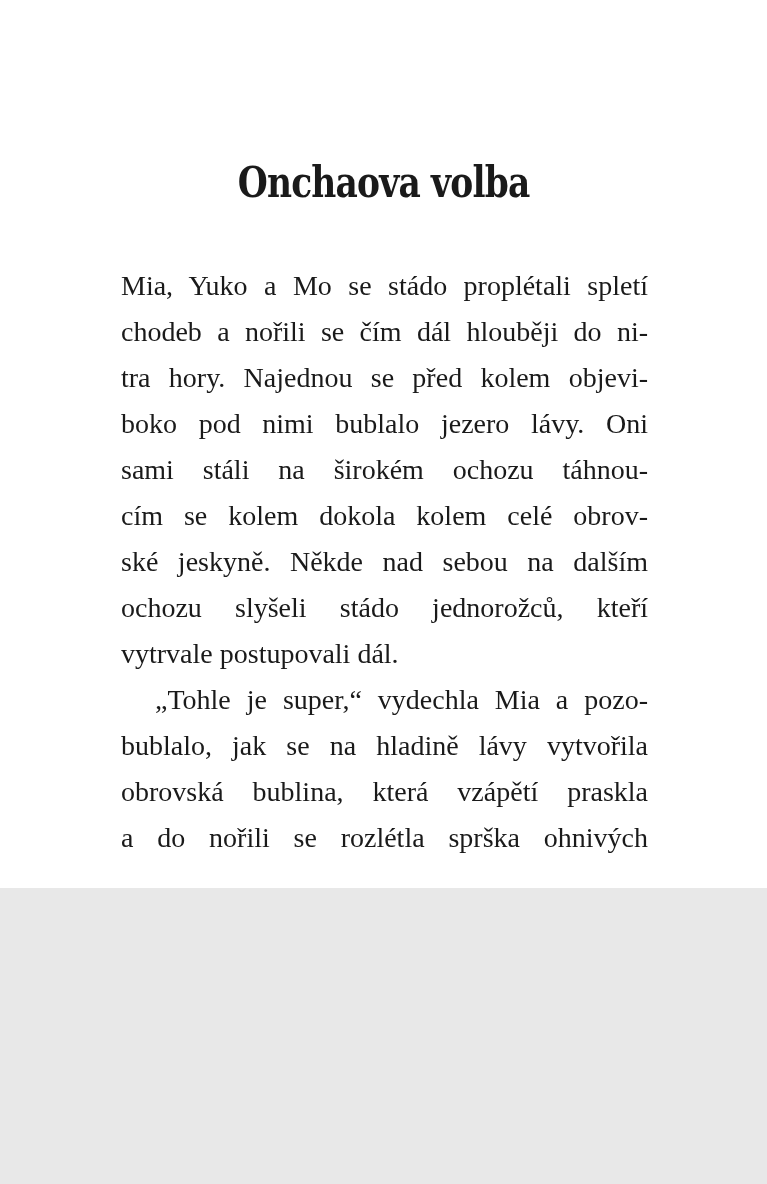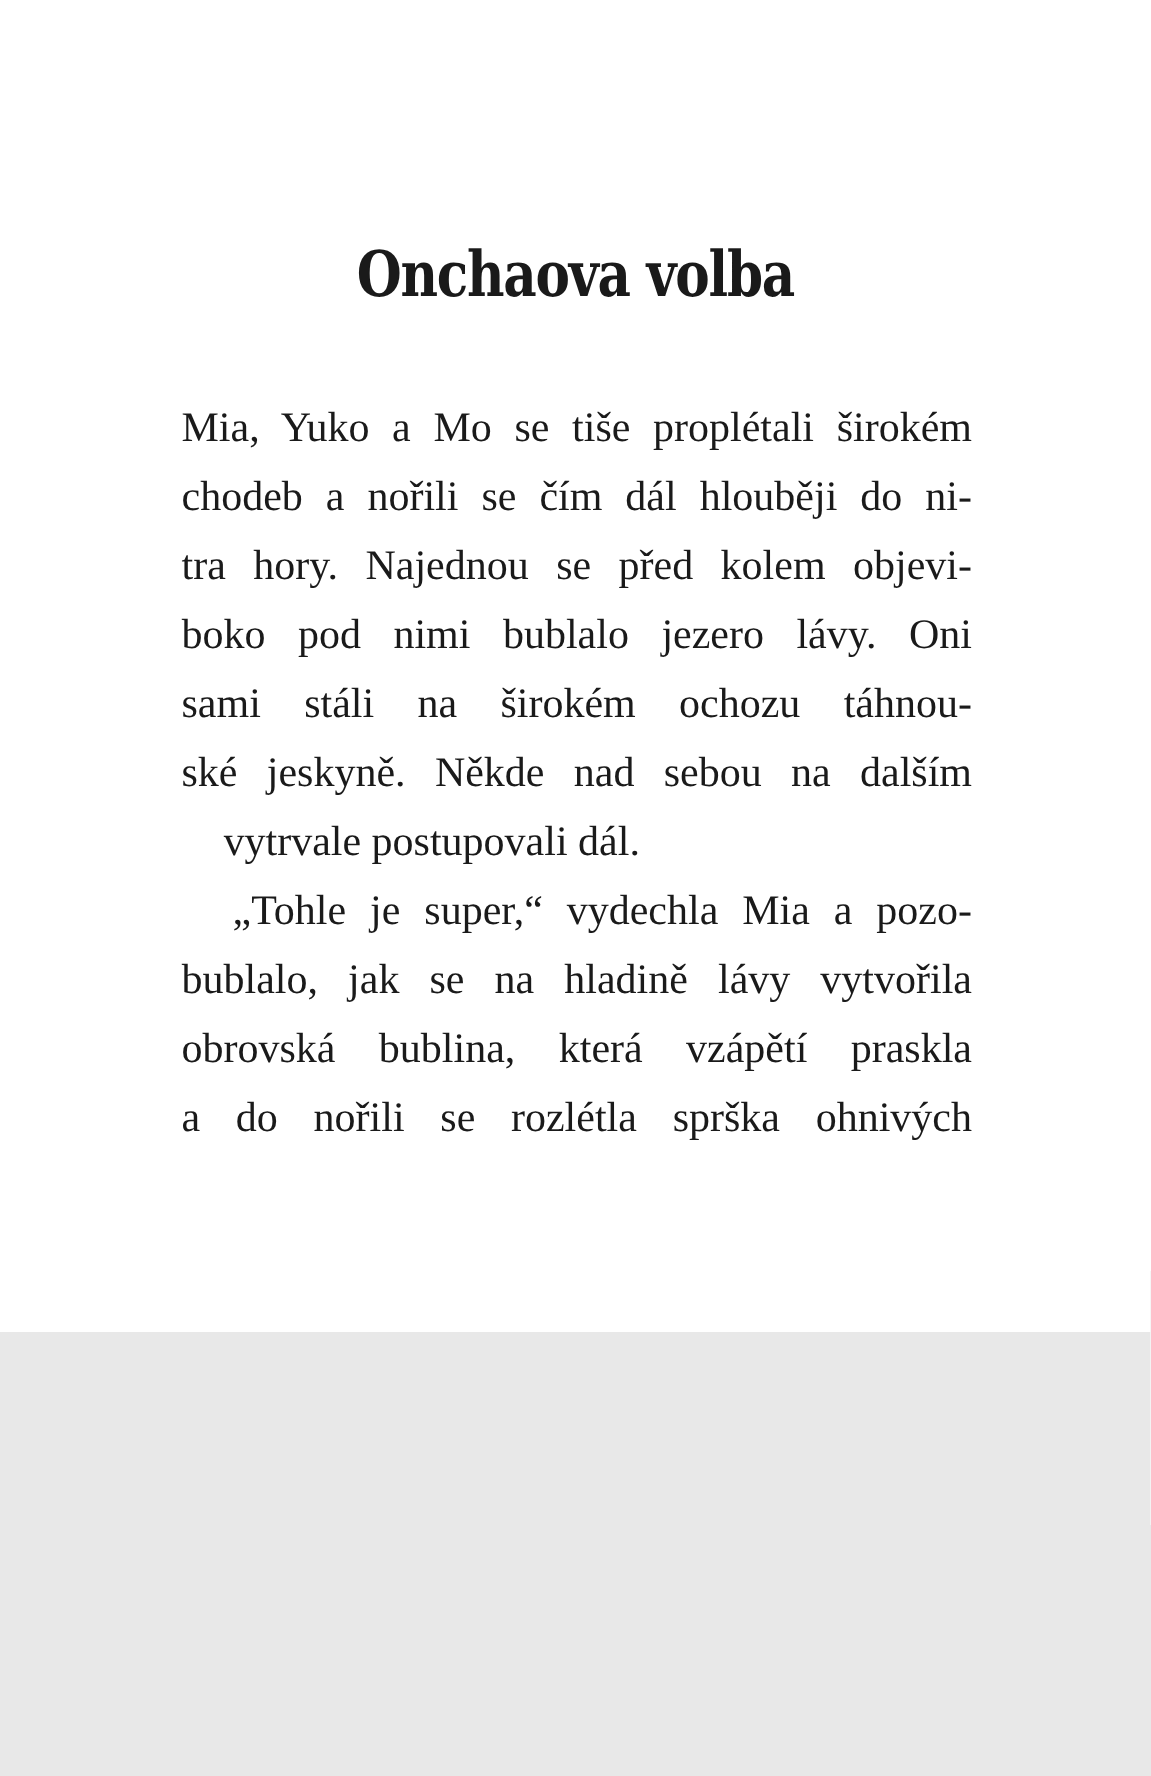--- a/index.html
+++ b/index.html
@@ -17,21 +17,21 @@
     color:var(--text-color,#1a1a1a);
   }
   .text-block{
     position:absolute;left:121px;top:263px;width:527px;
     font-size:28px;line-height:46px;
   }
   .text-line{
     height:46px;overflow:hidden;
     text-align:justify;text-align-last:justify;text-justify:inter-word;
   }
-  .text-line.last{text-align-last:left;margin-left:28px;}
+  .text-line.last{text-align-last:left;}
   .text-line.indent{text-indent:34px;font-family:Liberation Serif, serif;}
   .flower{position:absolute;}
   .flower.solid{color:var(--flower-solid,#b8b9bb);}
   .flower.outline{color:var(--flower-outline,#939497);}
   .page-number-badge{
     position:absolute;left:364px;top:1056px;width:50px;height:47px;
     background:var(--badge-bg,#6a6b6d);
     border-radius:52% 48% 55% 45% / 50% 55% 45% 52%;
     transform:rotate(-5deg);
     display:flex;align-items:center;justify-content:center;
@@ -72,26 +72,28 @@
       <circle r="0.7" cx="0" cy="0"></circle>
     </g>
   </defs>
 </svg>
 
 <div class="page">
 
   <h1 class="chapter-title">Onchaova volba</h1>
 
   <div class="text-block">
-    <div class="text-line">Mia, Yuko a Mo se tiše proplétali širokém</div>
+    <div class="text-line">Mia, Yuko a Mo se stádo proplétali spletí</div>
     <div class="text-line">chodeb a nořili se čím dál hlouběji do ni-</div>
     <div class="text-line">tra hory. Najednou se před kolem objevi-</div>
     <div class="text-line">boko pod nimi bublalo jezero lávy. Oni</div>
     <div class="text-line">sami stáli na širokém ochozu táhnou-</div>
+    <div class="text-line">cím se kolem dokola kolem celé obrov-</div>
     <div class="text-line">ské jeskyně. Někde nad sebou na dalším</div>
+    <div class="text-line">ochozu slyšeli stádo jednorožců, kteří</div>
     <div class="text-line last">vytrvale postupovali dál.</div>
     <div class="text-line indent">„Tohle je super,“ vydechla Mia a pozo-</div>
     <div class="text-line">bublalo, jak se na hladině lávy vytvořila</div>
     <div class="text-line">obrovská bublina, která vzápětí praskla</div>
     <div class="text-line">a do nořili se rozlétla sprška ohnivých</div>
   </div>
 
   <div>
       <svg viewBox="-12 -12 24 24" class="flower solid" style="left: 42px; top: 1099px; width: 36px; height: 36px;">
         <use href="#sym-solid" transform="rotate(10)"></use>

